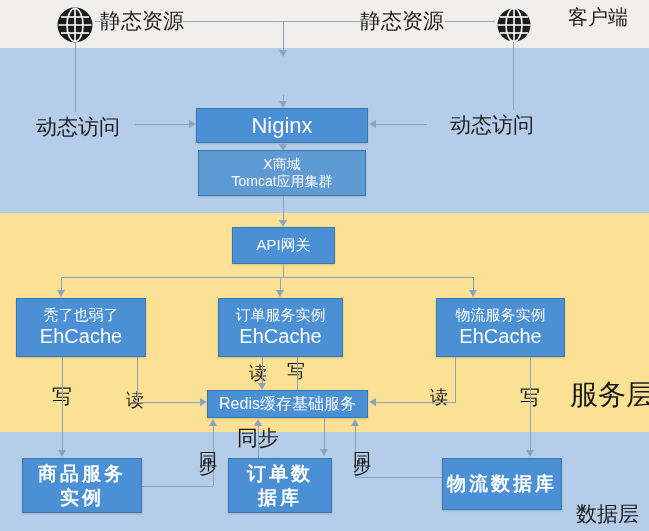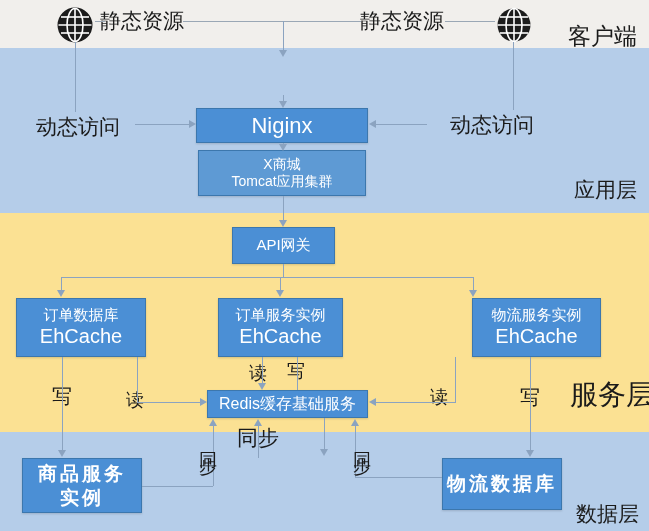--- a/index.html
+++ b/index.html
@@ -62,57 +62,59 @@
     <circle cx="18" cy="18" r="16.5" fill="#1c1c1c"></circle>
     <line x1="18" y1="1.5" x2="18" y2="34.5" stroke="#fff" stroke-width="1.6"></line>
     <ellipse cx="18" cy="18" rx="8" ry="16.5" fill="none" stroke="#fff" stroke-width="1.6"></ellipse>
     <line x1="1.5" y1="18" x2="34.5" y2="18" stroke="#fff" stroke-width="1.6"></line>
     <line x1="4" y1="10" x2="32" y2="10" stroke="#fff" stroke-width="1.6"></line>
     <line x1="4" y1="26" x2="32" y2="26" stroke="#fff" stroke-width="1.6"></line>
   </svg>
 
   <div class="cn-label" style="left:100px;top:7px;font-size:21px;">静态资源</div>
   <div class="cn-label" style="left:360px;top:7px;font-size:21px;">静态资源</div>
-  <div class="cn-label" style="left:568px;top:21px;font-size:23px;">客户端</div>
-  <div class="cn-label" style="left:574px;top:176px;font-size:21px;">应用层</div>
+  <div class="cn-label" style="left:568px;top:4px;font-size:20px;">客户端</div>
   <div class="cn-label" style="left:570px;top:376px;font-size:28px;">服务层</div>
   <div class="cn-label" style="left:576px;top:500px;font-size:21px;z-index:10;">数据层</div>
   <div class="cn-label" style="left:36px;top:113px;font-size:21px;">动态访问</div>
   <div class="cn-label" style="left:450px;top:111px;font-size:21px;">动态访问</div>
 
   <div class="node" style="left:198px;top:150px;width:168px;height:46px;font-size:14px;background:#5e9ad4;">
     <span>X商城</span>
     <span>Tomcat应用集群</span>
   </div>
   <div class="node" style="left:196px;top:108px;width:172px;height:35px;font-size:22px;">
     <span>Niginx</span>
   </div>
   <div class="node" style="left:232px;top:227px;width:103px;height:37px;font-size:15px;">
     <span>API网关</span>
   </div>
 
   <div class="node" style="left:16px;top:298px;width:130px;height:59px;">
-    <span style="font-size:15px;">订单数据库</span>
+    <span style="font-size:15px;">秃了也弱了</span>
     <span style="font-size:20px;">EhCache</span>
   </div>
   <div class="node" style="left:218px;top:298px;width:125px;height:59px;">
     <span style="font-size:15px;">订单服务实例</span>
     <span style="font-size:20px;">EhCache</span>
   </div>
-  <div class="node" style="left:436px;top:298px;width:129px;height:59px;margin-left:36px;">
+  <div class="node" style="left:436px;top:298px;width:129px;height:59px;">
     <span style="font-size:15px;">物流服务实例</span>
     <span style="font-size:20px;">EhCache</span>
   </div>
 
   <div class="node" style="left:207px;top:390px;width:161px;height:28px;font-size:16px;">
     <span>Redis缓存基础服务</span>
   </div>
 
   <div class="node" style="left:22px;top:458px;width:120px;height:55px;font-size:19px;font-weight:bold;letter-spacing:3px;padding:0 12px;white-space:normal;">
     <span>商品服务实例</span>
+  </div>
+  <div class="node" style="left:228px;top:458px;width:104px;height:55px;font-size:19px;font-weight:bold;letter-spacing:3px;padding:0 8px;white-space:normal;">
+    <span>订单数据库</span>
   </div>
   <div class="node" style="left:442px;top:458px;width:120px;height:52px;font-size:19px;font-weight:bold;letter-spacing:3px;padding:0 4px;white-space:normal;">
     <span>物流数据库</span>
   </div>
 
   <div class="cn-label" style="left:52px;top:383px;font-size:20px;">写</div>
   <div class="cn-label" style="left:126px;top:388px;font-size:18px;">读</div>
   <div class="cn-label" style="left:249px;top:361px;font-size:18px;">读</div>
   <div class="cn-label" style="left:287px;top:359px;font-size:18px;">写</div>
   <div class="cn-label" style="left:430px;top:385px;font-size:18px;">读</div>

